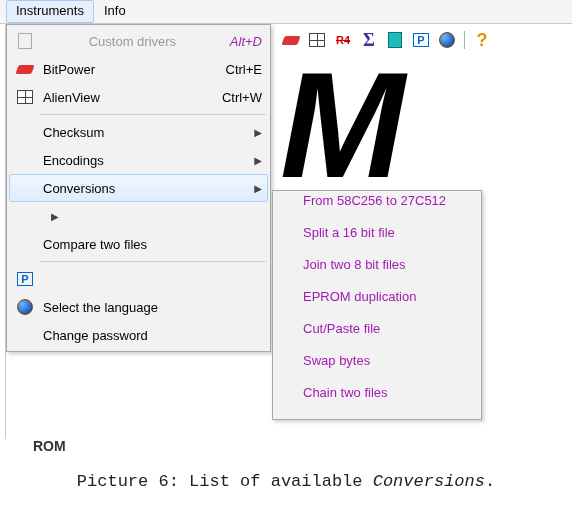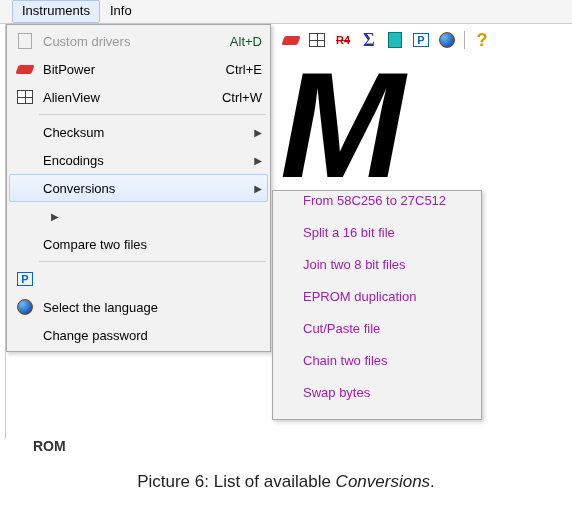--- a/index.html
+++ b/index.html
@@ -12,21 +12,21 @@
     width: 572px;
     height: 515px;
     overflow: hidden;
     position: relative;
   }
   .menubar {
     display: flex;
     border-bottom: 1px solid #ccc;
     background: #f5f5f5;
     height: 24px;
-    padding-left: 12px;
+    padding-left: 6px;
   }
   .menubar-item {
     padding: 3px 10px;
     cursor: default;
   }
   .menubar-item.active {
     background: #e5eefb;
     border: 1px solid #a8c8f0;
     border-radius: 2px;
     padding: 2px 9px;
@@ -96,26 +96,26 @@
     display: flex;
     align-items: center;
     justify-content: center;
     margin-right: 6px;
     flex-shrink: 0;
   }
   .dd-label {
     flex: 1;
     color: #000;
   }
-  .dd-label.disabled { color: #999; }
+  .dd-label.disabled { color: #999; text-align: center; }
   .dd-shortcut {
     color: #000;
     margin-left: 8px;
   }
-  .dd-shortcut.disabled { color: #14532d; }
+  .dd-shortcut.disabled { color: #a21caf; font-style: italic; }
   .dd-arrow {
     color: #444;
     font-size: 10px;
     margin-left: 8px;
   }
   .dd-sep {
     height: 1px;
     background: #d0d0d0;
     margin: 3px 2px 3px 30px;
   }
@@ -144,21 +144,21 @@
     font-size: 14px;
     color: #333;
     margin-left: 33px;
   }
   .caption {
     position: absolute;
     left: 0;
     width: 572px;
     top: 472px;
     text-align: center;
-    font-family: Liberation Sans, sans-serif;
+    font-family: Liberation Mono, monospace;
     font-size: 17px;
     color: #222;
   }
   .caption .ital { font-style: italic; }
   
   .ic-chip { background: #d33; width: 16px; height: 9px; transform: skewX(-20deg); border-radius: 2px; }
   .ic-grid { width:16px; height:14px; border:1px solid #444; background: linear-gradient(#fff,#fff) padding-box; position:relative; }
   .ic-grid::before, .ic-grid::after { content:""; position:absolute; background:#444; }
   .ic-grid::before { left:50%; top:0; width:1px; height:100%; }
   .ic-grid::after { top:50%; left:0; height:1px; width:100%; }
@@ -294,24 +294,24 @@
   <div class="sub-row">
       <span>Join two 8 bit files</span>
     </div>
   <div class="sub-row">
       <span>EPROM duplication</span>
     </div>
   <div class="sub-row">
       <span>Cut/Paste file</span>
     </div>
   <div class="sub-row">
+      <span>Swap bytes</span>
+    </div>
+  <div class="sub-row">
       <span>Chain two files</span>
-    </div>
-  <div class="sub-row">
-      <span>Swap bytes</span>
     </div>
 </div>
 
 <div class="rom-frag">ROM</div>
 
 <div class="caption">
   <span>Picture 6: List of available </span><span class="ital">Conversions</span><span>.</span>
 </div>
 
 </body></html>

